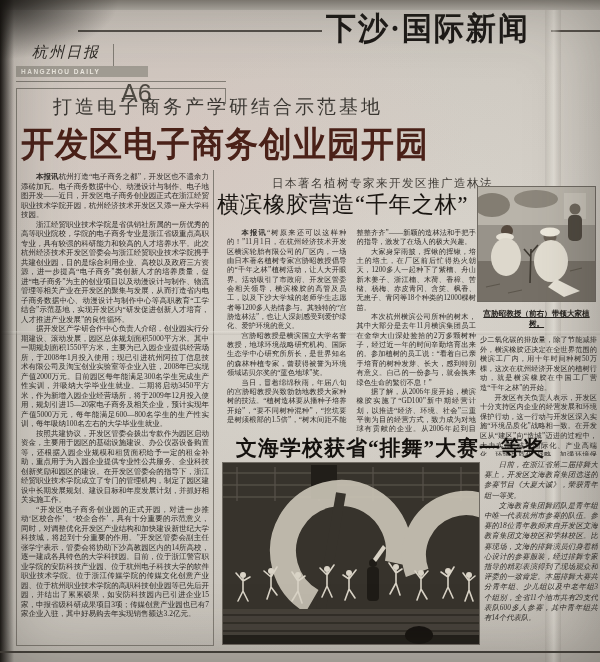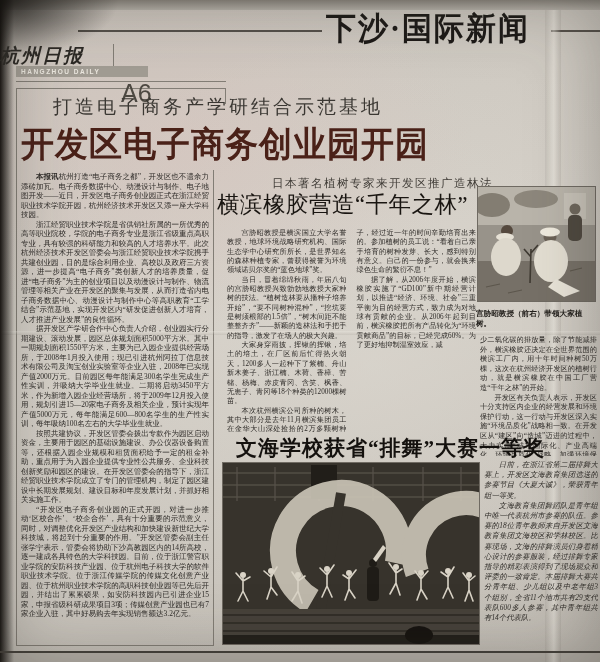--- a/index.html
+++ b/index.html
@@ -18,36 +18,36 @@
   }
   .vignette{position:absolute;inset:0;box-shadow:inset 0 0 70px rgba(50,45,40,.35);pointer-events:none;z-index:40;}
   .top-edge{position:absolute;left:0;top:0;width:600px;height:10px;background:linear-gradient(#8a857d,#b7b2aa);z-index:5;}
   .left-edge{position:absolute;left:0;top:0;width:14px;height:662px;background:linear-gradient(90deg,#171411,rgba(23,20,17,0));z-index:6;}
   .corner-shade{position:absolute;left:0;top:0;width:120px;height:60px;background:radial-gradient(ellipse at 0% 0%, rgba(10,8,6,.85), rgba(10,8,6,0) 70%);z-index:7;}
   .crease-v{position:absolute;left:545px;top:0;width:16px;height:662px;background:linear-gradient(90deg,rgba(90,84,76,.10),rgba(238,234,226,.5) 55%,rgba(90,84,76,.12));z-index:4;}
   .crease-h{position:absolute;left:0;top:331px;width:600px;height:4px;background:linear-gradient(rgba(238,234,226,.4),rgba(110,104,96,.12));z-index:4;}
   .rule{position:absolute;background:#55504a;}
   .line{position:absolute;background:#827d75;}
   .section-title{position:absolute;left:326px;top:9px;font-size:30px;font-weight:bold;color:#1d1a17;letter-spacing:2px;white-space:nowrap;transform:scaleY(1.05);z-index:10;}
-  .logo{position:absolute;left:0;top:43px;font-size:19px;font-weight:bold;font-style:italic;color:#2c2925;letter-spacing:2px;z-index:10;}
+  .logo{position:absolute;left:32px;top:43px;font-size:15px;font-weight:normal;font-style:italic;color:#2c2925;letter-spacing:2px;z-index:10;}
   .pagenum{position:absolute;left:121px;top:41px;font-size:25px;font-family:"Liberation Sans",sans-serif;color:#4c4841;z-index:10;margin-top:38px;}
   .daily-bar{position:absolute;left:16px;top:66px;width:132px;height:11px;background:#a19c93;color:#ebe7df;
     font-family:"Liberation Sans",sans-serif;font-size:6.5px;font-weight:bold;letter-spacing:1.5px;line-height:11px;padding-left:5px;box-sizing:border-box;z-index:10;}
   .kicker{position:absolute;left:30px;top:94px;font-size:19px;font-family:"Liberation Sans",sans-serif;font-weight:500;color:#3b3833;letter-spacing:3px;white-space:nowrap;z-index:10;margin-left:23px;}
   .headline-main{position:absolute;left:21px;top:121px;font-size:33px;font-family:"Liberation Sans",sans-serif;font-weight:900;color:#4a2118;letter-spacing:1px;white-space:nowrap;transform:scaleY(1.06);transform-origin:left top;z-index:10;}
   .bodycol{position:absolute;text-align:justify;color:#2e2b28;overflow:hidden;z-index:10;}
   .bodycol p{margin:0;text-indent:2em;}
   .bodycol b{font-weight:bold;}
   .col-left{left:21px;top:172px;width:188px;height:471px;font-size:7.5px;line-height:9.5px;}
   .mid-kicker{position:absolute;left:245px;top:176px;width:248px;text-align:right;font-size:11.5px;color:#3f3b36;letter-spacing:1.5px;white-space:nowrap;z-index:10;}
   .mid-headline{position:absolute;left:217px;top:189px;width:262px;font-size:22.5px;font-weight:normal;color:#191511;letter-spacing:.5px;white-space:nowrap;z-index:10;}
   .mid-cols{left:227px;top:229px;width:249px;height:214px;font-size:7.2px;line-height:9.35px;column-count:2;column-gap:10px;column-fill:auto;}
   .photo-frame{position:absolute;border:1px solid #6f6a62;box-sizing:border-box;z-index:10;background:#8d887f;}
   .photo-plant{left:477px;top:186px;width:119px;height:116px;}
-  .caption{position:absolute;left:476px;top:309px;width:121px;font-size:7.6px;font-weight:bold;color:#24211d;z-index:10;}
+  .caption{position:absolute;left:476px;top:309px;width:121px;text-align:center;font-size:7.6px;font-weight:bold;color:#24211d;z-index:10;text-decoration:underline;}
   .col-cont{left:480px;top:336px;width:117px;height:120px;font-size:7.2px;line-height:9.6px;}
   .dance-headline{position:absolute;left:236px;top:434px;font-size:21px;font-weight:bold;color:#14110e;letter-spacing:1px;white-space:nowrap;z-index:10;}
   .photo-dance{left:222px;top:462px;width:258px;height:183px;}
   .col-dance{left:484px;top:460px;width:114px;height:188px;font-size:7.4px;line-height:10.2px;font-style:italic;color:#2f2c28;}
   .bottom-rule{position:absolute;left:0;top:651px;width:600px;height:2px;background:#44403a;z-index:10;}
   .below-band{position:absolute;left:0;top:653px;width:600px;height:9px;background:#b7b2aa;z-index:3;}
   svg{display:block;}
 </style>
 </head>
 <body>
@@ -76,20 +76,21 @@
     <p><b>本报讯</b><span>杭州打造“电子商务之都”，开发区也不遗余力添砖加瓦。电子商务数据中心、动漫设计与制作、电子地图开发——近日，开发区电子商务创业园正式在浙江经贸职业技术学院开园，杭州经济技术开发区又添一座大学科技园。</span></p>
     <p>浙江经贸职业技术学院是省供销社所属的一所优秀的高等职业院校，学院的电子商务专业是浙江省级重点高职专业，具有较强的科研能力和较高的人才培养水平。此次杭州经济技术开发区管委会与浙江经贸职业技术学院携手共建创业园，目的是综合利用企业、高校以及政府三方资源，进一步提高“电子商务”类创新人才的培养质量，促进“电子商务”为主的创业项目以及动漫设计与制作、物流管理等相关产业在开发区的聚集与发展，从而打造省内电子商务数据中心、动漫设计与制作中心等高职教育“工学结合”示范基地，实现开发区内“研发促进创新人才培育，人才推进产业发展”的良性循环。</p>
     <p>据开发区产学研合作中心负责人介绍，创业园实行分期建设、滚动发展，园区总体规划面积5000平方米。其中一期规划面积1550平方米，主要为已入园企业提供经营场所，于2008年1月投入使用；现已引进杭州阿拉丁信息技术有限公司及淘宝创业实验室等企业入驻，2008年已实现产值2000万元。目前园区每年能满足300名学生完成生产性实训，并吸纳大学毕业生就业。二期将启动3450平方米，作为新增入园企业经营场所，将于2009年12月投入使用，规划引进15—20家电子商务及相关企业，预计实现年产值5000万元，每年能满足600—800名学生的生产性实训，每年吸纳100名左右的大学毕业生就业。</p>
     <p>按照共建协议，开发区管委会拨出专款作为园区启动资金，主要用于园区的基础设施建设、办公仪器设备购置等，还根据入园企业规模和租赁面积给予一定的租金补助，重点用于为入园企业提供专业性公共服务、企业科技创新奖励和园区的建设。在开发区管委会的指导下，浙江经贸职业技术学院成立了专门的管理机构，制定了园区建设中长期发展规划、建设目标和年度发展计划，并抓好相关实施工作。</p>
     <p>“开发区电子商务创业园的正式开园，对进一步推动‘区校合作’、‘校企合作’，具有十分重要的示范意义，同时，对调整优化开发区产业结构和加快建设新世纪大学科技城，将起到十分重要的作用。”开发区管委会副主任张学宁表示，管委会将协助下沙高教园区内的14所高校，逐一建成各具特色的大学科技园。目前，位于浙江警官职业学院的安防科技产业园、位于杭州电子科技大学的软件职业技术学院、位于浙江传媒学院的传媒文化创意产业园、位于杭州职业技术学院的高职科技创业园等已先后开园，并结出了累累硕果，如安防科技园内已引进企业15家，申报省级科研成果项目3项；传媒创意产业园也已有7家企业入驻，其中好易购去年实现销售额达3.2亿元。</p>
   </div>
 
   <div class="mid-kicker">日本著名植树专家来开发区推广造林法</div>
   <div class="mid-headline">横滨橡胶营造“千年之林”</div>
   <div class="bodycol mid-cols">
+    <p><b>本报讯</b><span>“树原来还可以这样种的！”11月1日，在杭州经济技术开发区横滨轮胎有限公司的厂区内，一场由日本著名植树专家宫胁昭教授倡导的“千年之林”植树活动，让人大开眼界。活动吸引了市政府、开发区管委会相关领导，横滨橡胶的高管及员工，以及下沙大学城的老师学生志愿者等1200多人热情参与。其独特的“宫胁造林法”，也让人深刻感受到爱护绿化、爱护环境的意义。</span></p>
     <p>宫胁昭教授是横滨国立大学名誉教授，地球环境战略研究机构、国际生态学中心研究所所长，是世界知名的森林种植专家，曾获得被誉为环境领域诺贝尔奖的“蓝色地球”奖。</p>
     <p>当日，冒着绵绵秋雨，年届八旬的宫胁昭教授兴致勃勃地教授大家种树的技法。“植树造林要从播种子培养开始”，“要不同树种混种”，“挖坑要是树须根部的1.5倍”，“树木间距不能整整齐齐”——新颖的造林法和手把手的指导，激发了在场人的极大兴趣。</p>
     <p>大家身穿雨披，挥锹的挥锹，培土的培土，在厂区前后忙得热火朝天，1200多人一起种下了紫楠、舟山新木姜子、浙江楠、木荷、香樟、苦槠、杨梅、赤皮青冈、含笑、枫香、无患子、青冈等18个种类的12000棵树苗。</p>
     <p>本次杭州横滨公司所种的树木，其中大部分是去年11月横滨集团员工在金华大山深处捡拾的2万多颗树种子，经过近一年的时间辛勤培育出来的。参加植树的员工说：“看着自己亲手培育的树种发芽、长大，感到特别有意义。自己的一份参与，就会换来绿色生命的繁衍不息！”</p>
     <p>据了解，从2006年度开始，横滨橡胶实施了“GD100”新中期经营计划，以推进“经济、环境、社会”三重平衡为目的经营方式，致力成为对地球有贡献的企业。从2006年起到目前，横滨橡胶把所有产品转化为“环境贡献商品”的目标，已经完成60%。为了更好地抑制温室效应，减</p>
   </div>
 
   <div class="photo-frame photo-plant">
     <svg width="117" height="114" viewBox="0 0 117 114">
       <rect x="0" y="0" width="117" height="40" fill="#b9b4aa"></rect>

